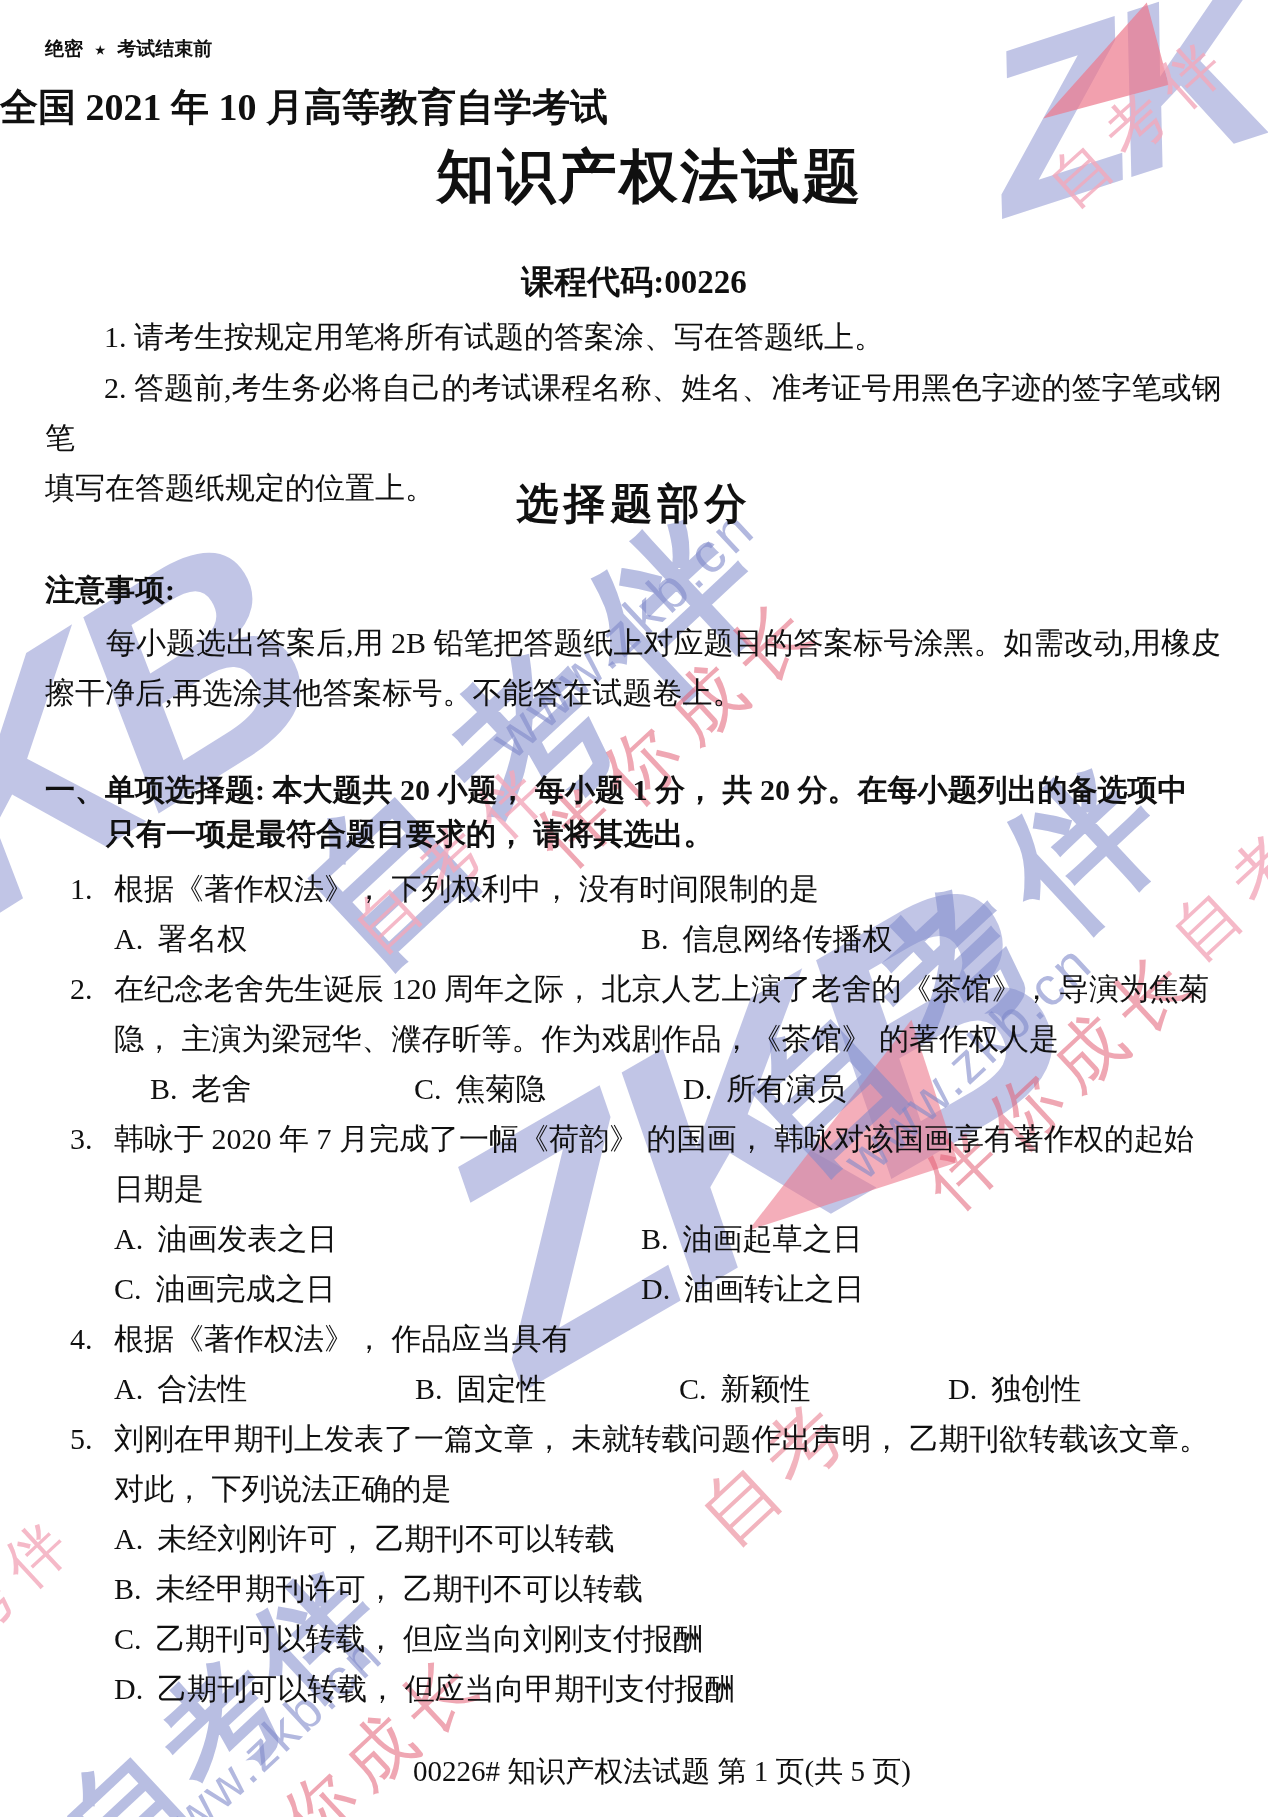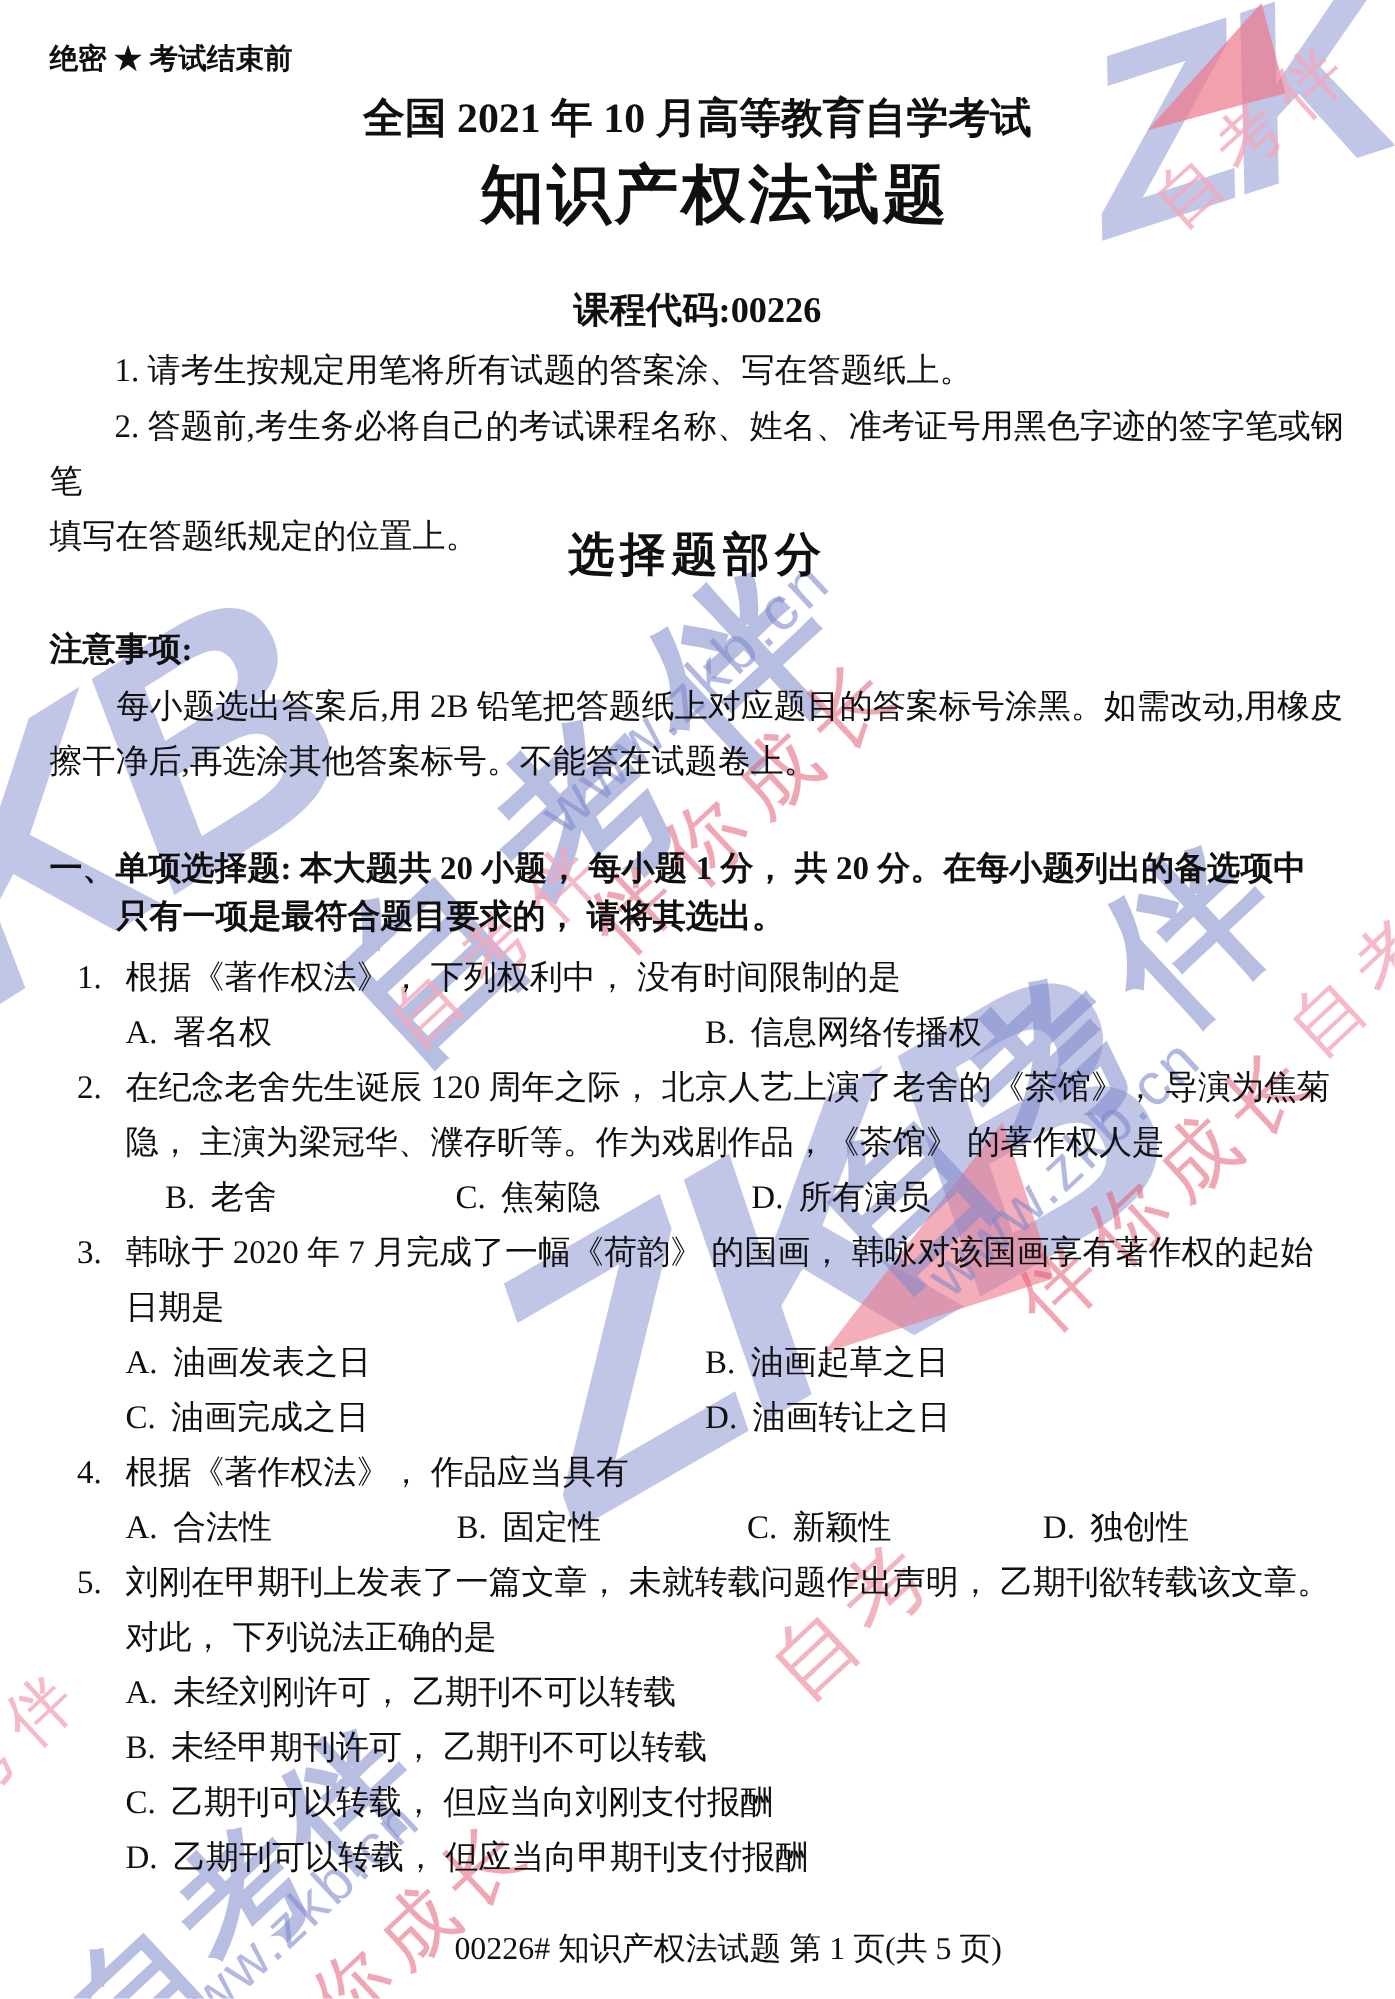--- a/index.html
+++ b/index.html
@@ -8,22 +8,22 @@
   .content{position:absolute;inset:0;z-index:1;}
   .wm{position:absolute;z-index:0;pointer-events:none;white-space:nowrap;}
   .wm-logo{font-weight:900;font-style:italic;letter-spacing:-14px;color:rgba(131,140,205,0.50);
            font-family:"Liberation Sans","DejaVu Sans",sans-serif;}
   .wm-name{font-weight:700;color:rgba(126,136,202,0.55);}
   .wm-url{color:rgba(126,136,202,0.60);font-family:"Liberation Sans","DejaVu Sans",sans-serif;}
   .wm-red{color:rgba(225,95,116,0.55);}
   .wm-pink{color:rgba(242,168,186,0.80);}
   .tri{position:absolute;z-index:0;width:0;height:0;pointer-events:none;}
 
-  .secrecy{position:absolute;top:36px;left:45px;font-size:26px;font-weight:700;}
-  .title1{position:absolute;top:82px;left:0;width:100%;text-align:center;font-size:38px;font-weight:700;}
+  .secrecy{position:absolute;top:36px;left:45px;font-size:19px;font-weight:700;font-family:Liberation Mono, monospace;}
+  .title1{position:absolute;top:82px;left:0;width:100%;font-size:38px;font-weight:700;}
   .title2{position:absolute;top:138px;left:16px;width:100%;text-align:center;font-size:58px;font-weight:700;letter-spacing:3px;}
   .course{position:absolute;top:224px;left:0;width:100%;text-align:center;font-size:33px;font-weight:700;margin-top:36px;}
 
   .instr1{position:absolute;top:312px;left:45px;width:1180px;font-size:30px;line-height:50px;text-indent:59px;}
   .instr2{position:absolute;top:363px;left:45px;width:1180px;font-size:30px;line-height:50px;}
   .indent{text-indent:59px;}
   .noindent{text-indent:0;}
 
   .sectionTitle{position:absolute;top:476px;left:0;width:100%;text-align:center;font-size:42px;font-weight:700;letter-spacing:5px;}
   .notesLabel{position:absolute;top:570px;left:45px;font-size:30px;font-weight:600;}

